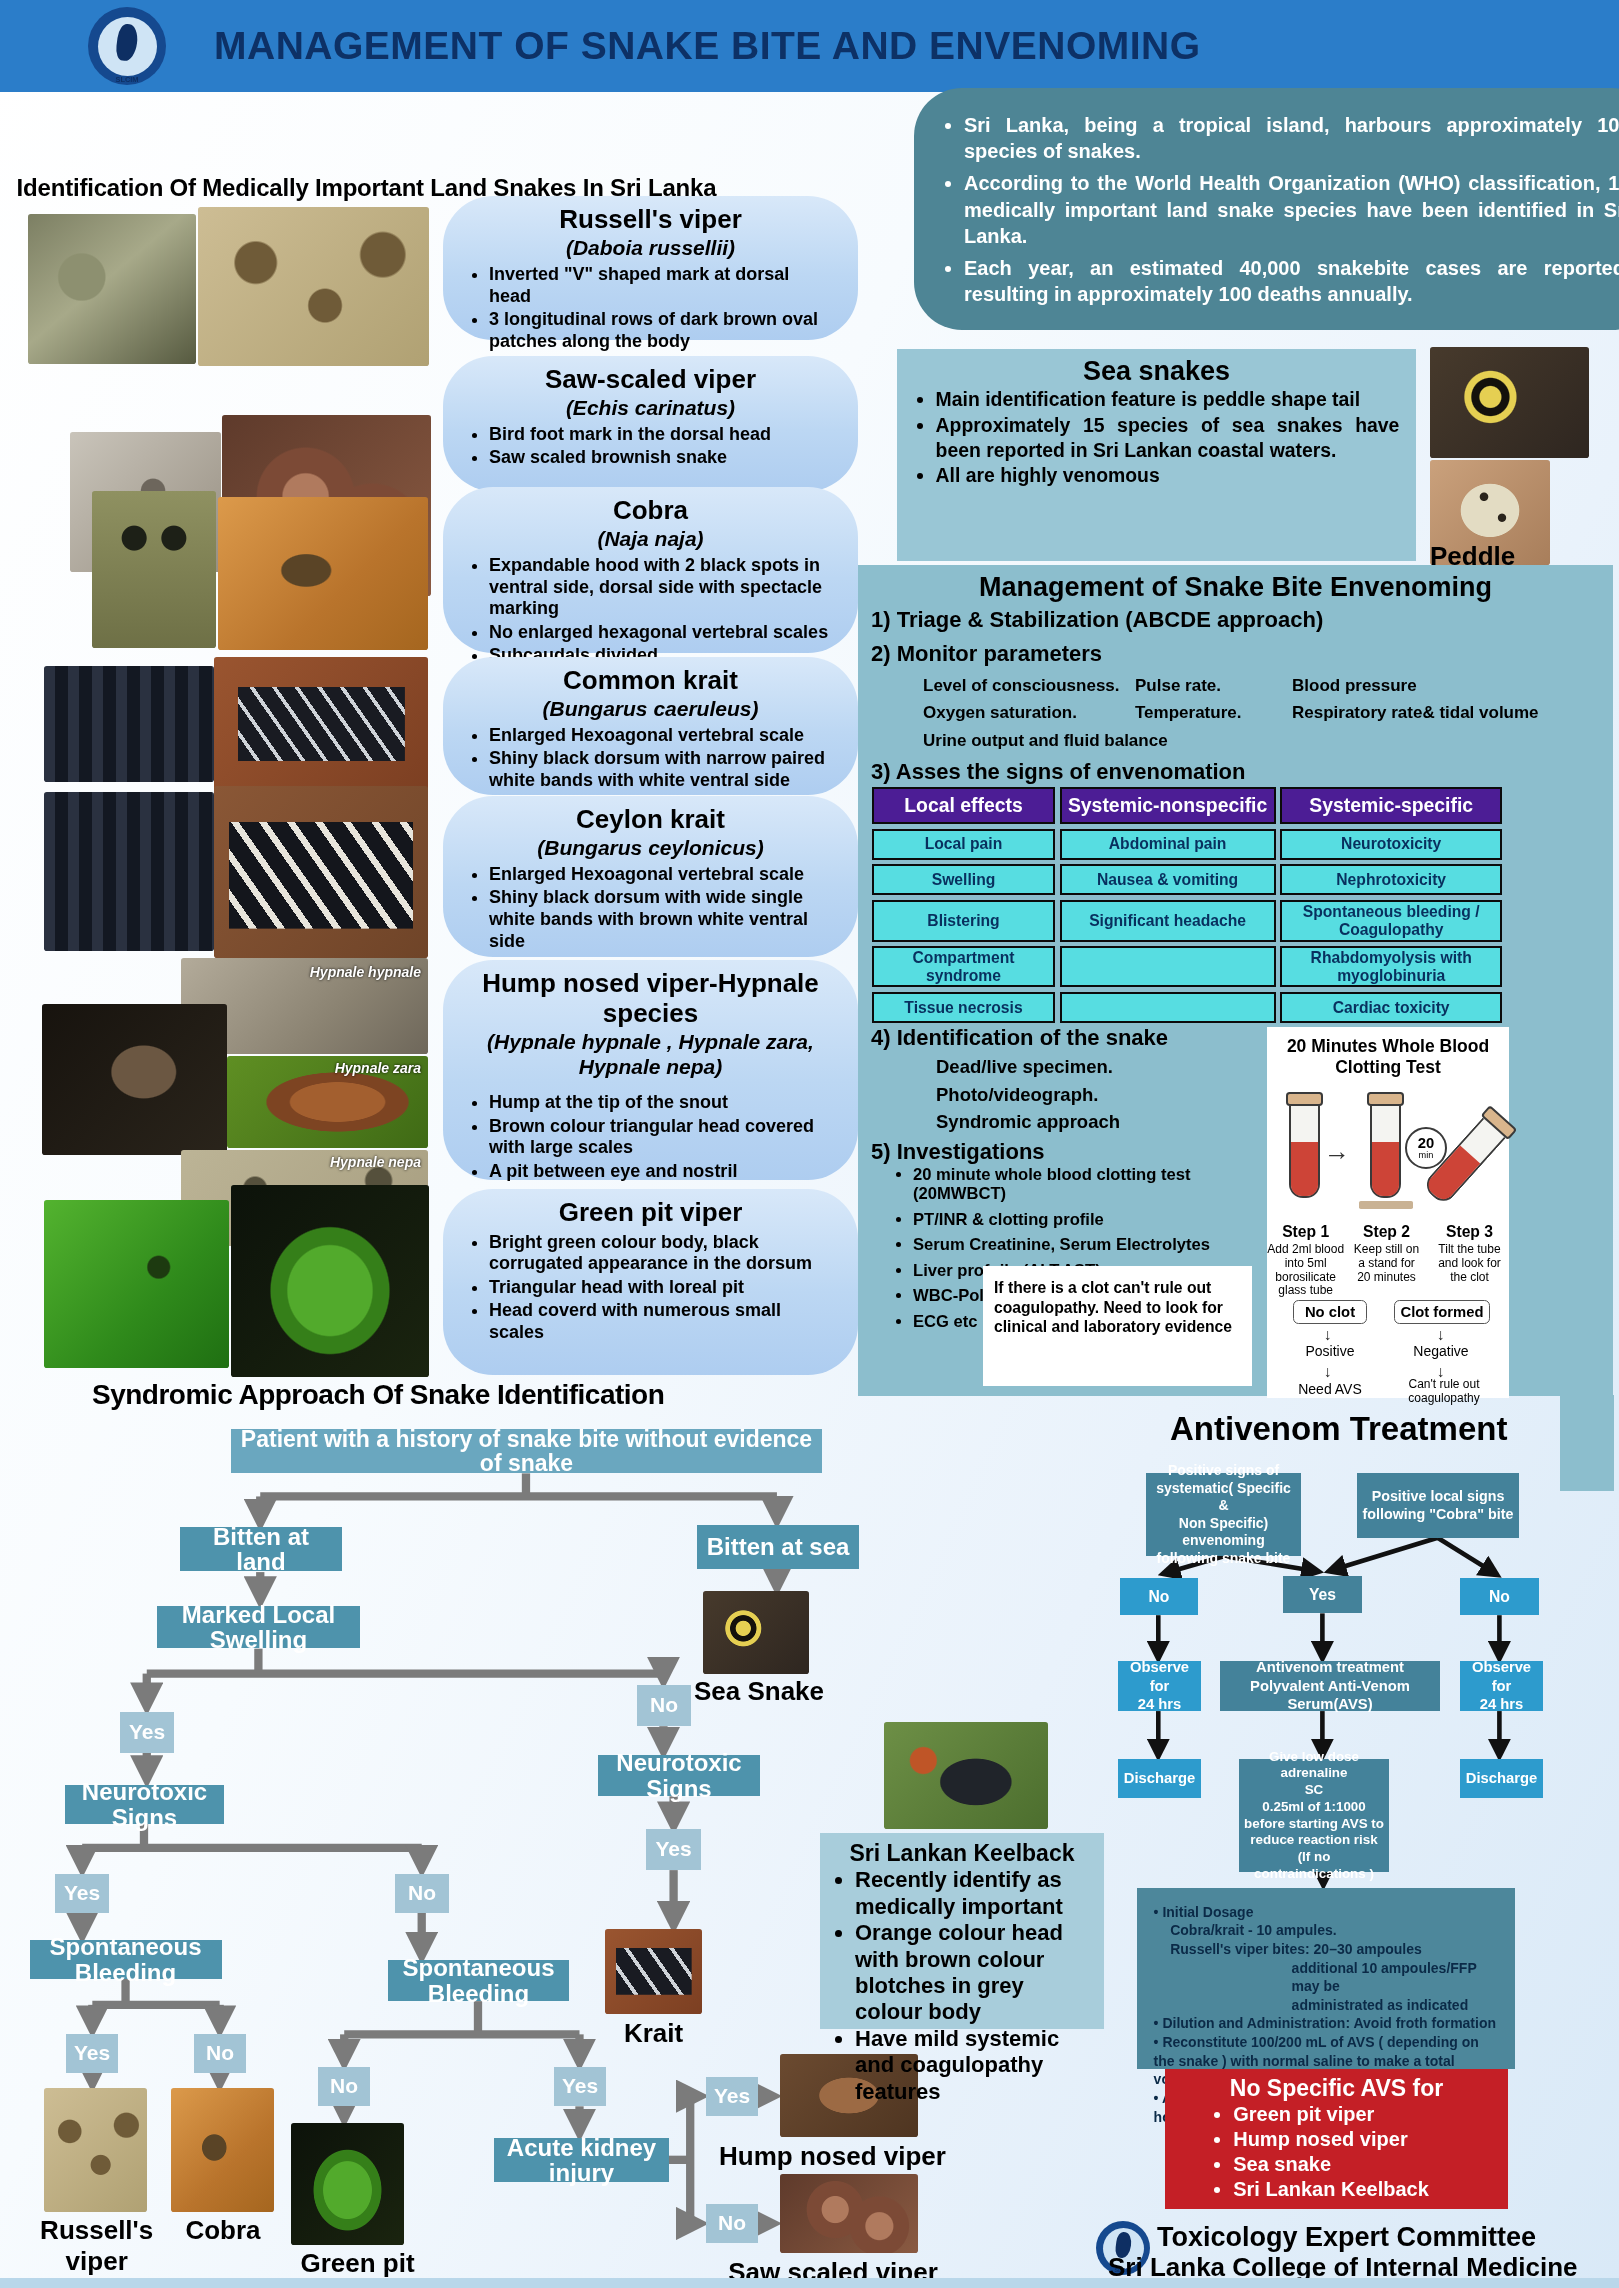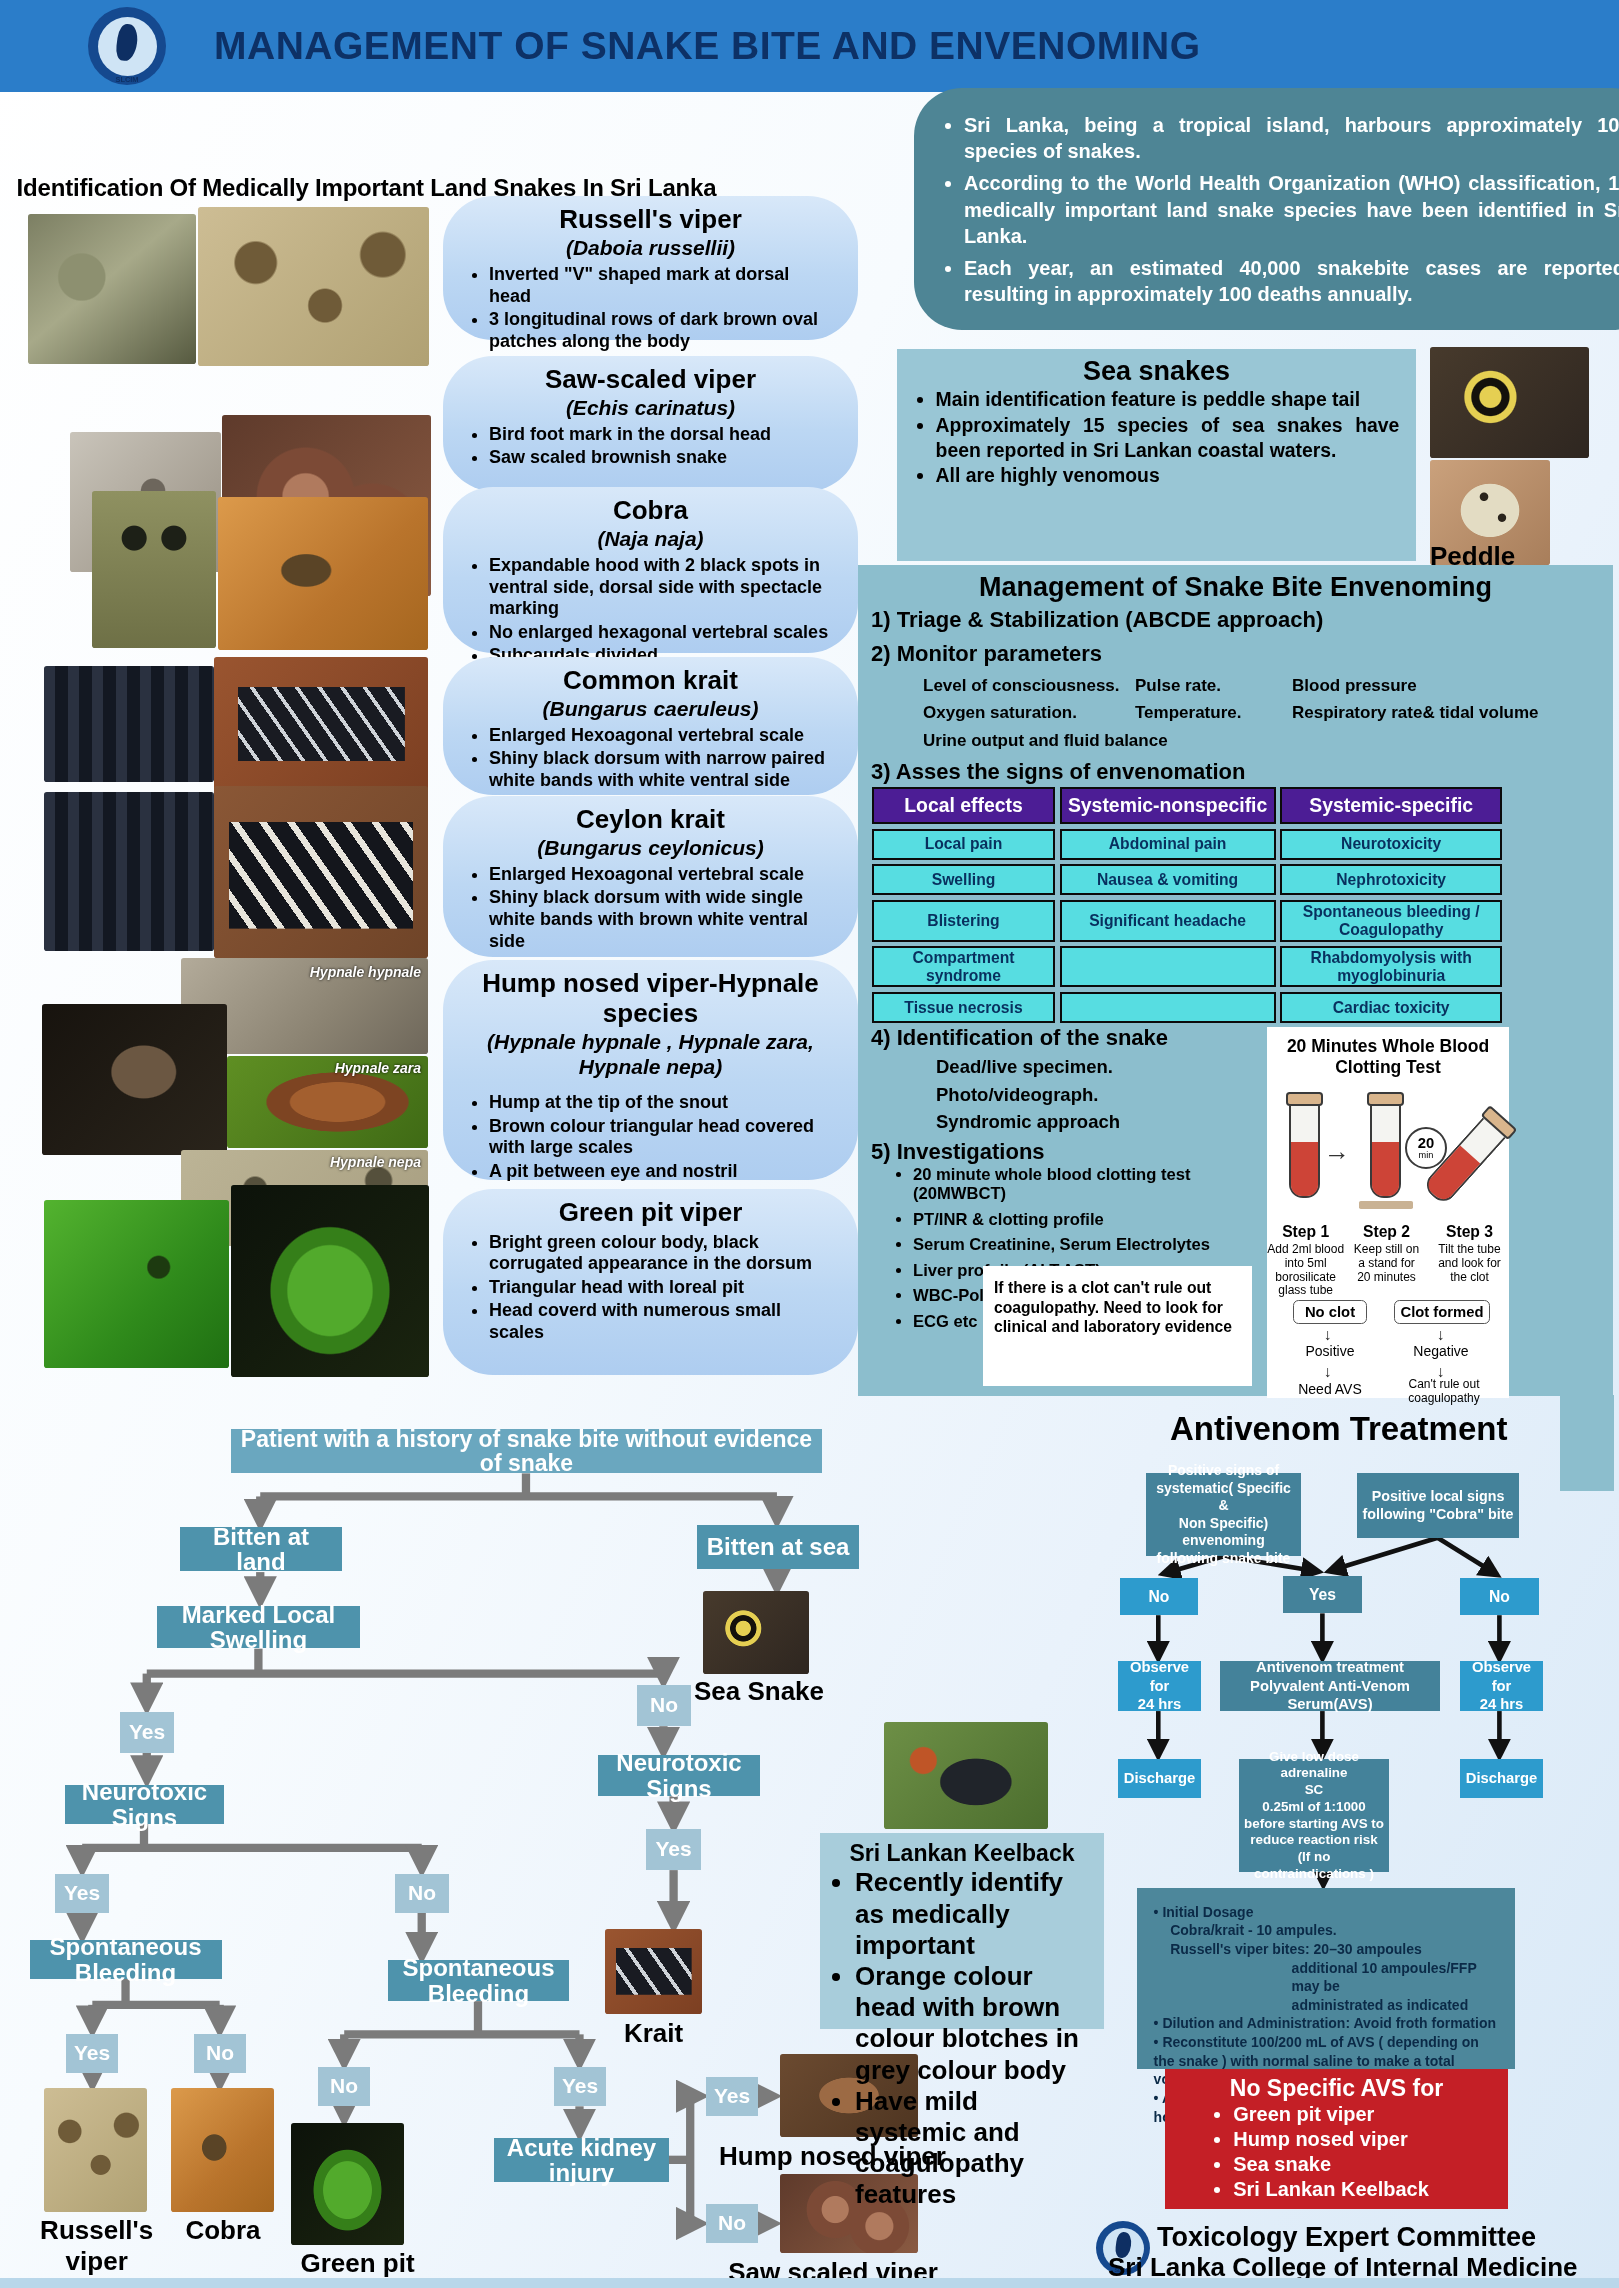--- a/index.html
+++ b/index.html
@@ -142,21 +142,21 @@
   .fi-krait{left:605px;top:1929px;width:97px;height:85px;} .fl-krait{left:605px;top:2018px;width:97px;}
   .fi-rv{left:44px;top:2088px;width:103px;height:124px;} .fl-rv{left:9.2px;top:2215px;width:175px;}
   .fi-cobra{left:171px;top:2088px;width:103px;height:124px;} .fl-cobra{left:177px;top:2215px;width:92px;}
   .fi-gpv{left:291px;top:2123px;width:113px;height:122px;} .fl-gpv{left:272px;top:2248px;width:171px;}
   .fi-hnv{left:780px;top:2054px;width:138px;height:83px;} .fl-hnv{left:715px;top:2141px;width:235px;}
   .fi-ssv{left:780px;top:2174px;width:138px;height:79px;} .fl-ssv{left:720px;top:2257px;width:226px;}
   
   .kb-img{left:884px;top:1722px;width:164px;height:107px;}
   .kb-box{position:absolute;left:820px;top:1833px;width:284px;height:196px;background:#a8cddb;padding:7.4px 13px;}
   .kb-title{text-align:center;font-size:23px;font-weight:bold;}
-  .kb-box ul{padding-left:22px;font-size:26px;font-weight:bold;line-height:1.2;list-style:disc;}
+  .kb-box ul{padding-left:22px;font-size:22px;font-weight:bold;line-height:1.2;list-style:disc;}
   
   .av-title{position:absolute;left:1170px;top:1410px;font-size:33px;font-weight:bold;}
   .an{position:absolute;display:flex;align-items:center;justify-content:center;text-align:center;color:#fff;font-weight:bold;line-height:1.25;padding:1.8px 3.7px;}
   .an-dark{background:#44829a;} .an-lite{background:#2d9bcd;}
   .pre{white-space:pre-line;}
   .ap1{left:1146px;top:1473px;width:155px;height:83px;font-size:14px;}
   .ap2{left:1357px;top:1473px;width:162px;height:65px;font-size:14.3px;}
   .anl{left:1120px;top:1578px;width:78px;height:37px;font-size:15.7px;}
   .ayc{left:1283px;top:1576px;width:79px;height:37px;font-size:15.7px;}
   .anr{left:1460px;top:1578px;width:79px;height:37px;font-size:15.7px;}
@@ -386,20 +386,21 @@
     <div class="oc-arr oa3">↓</div>
     <div class="oc-arr oa4">↓</div>
     <div class="oc-txt ot3">Need AVS</div>
     <div class="oc-txt ot4">Can't rule out
 coagulopathy</div>
   </div>
 
   <div class="notebox">If there is a clot can't rule out coagulopathy. Need to look for clinical and laboratory evidence</div>
   <div class="decor-tab"></div>
 
+  <div class="syn-title">Syndromic Approach Of Snake Identification</div>
 
   <svg class="flow" style="left:0;top:1454px;" width="932" height="835" viewBox="0 0 1010 905">
     <defs>
       <marker id="ag" markerWidth="4" markerHeight="4" refX="2.6" refY="2" orient="auto">
           <path d="M0,0 L4,2 L0,4 z" fill="#7b7b7b"></path>
         </marker>
     </defs>
     <g stroke="#7b7b7b" stroke-width="9" fill="none">
       <path d="M570 21 V46"></path>
         <path d="M282 46 H842"></path>

